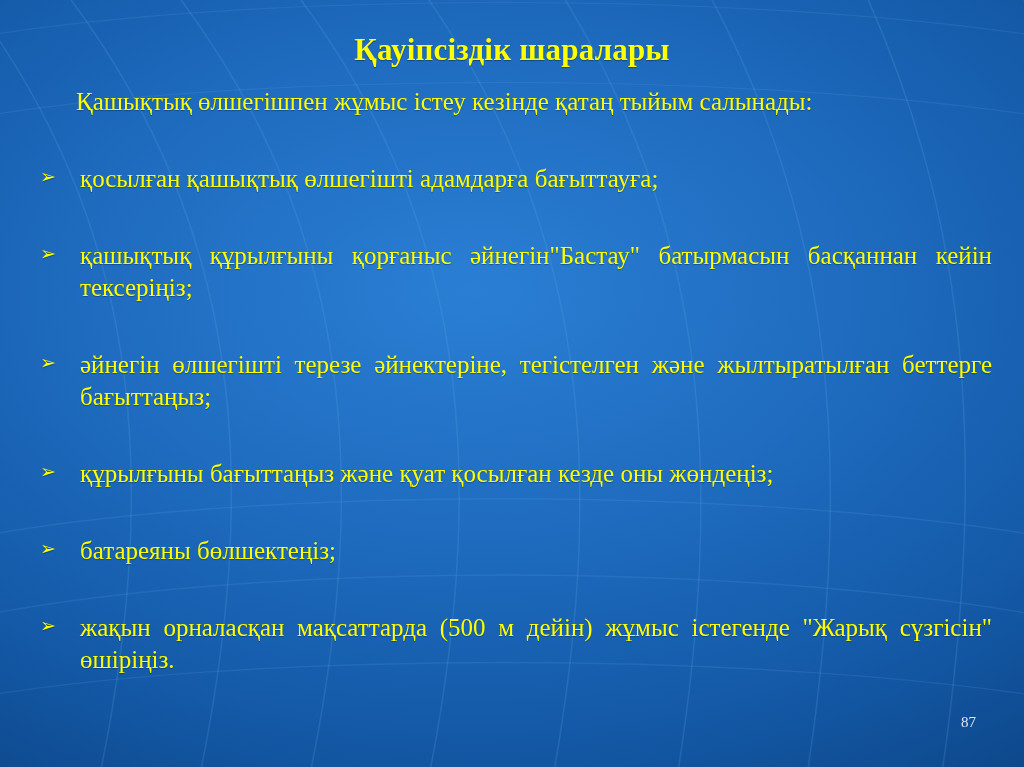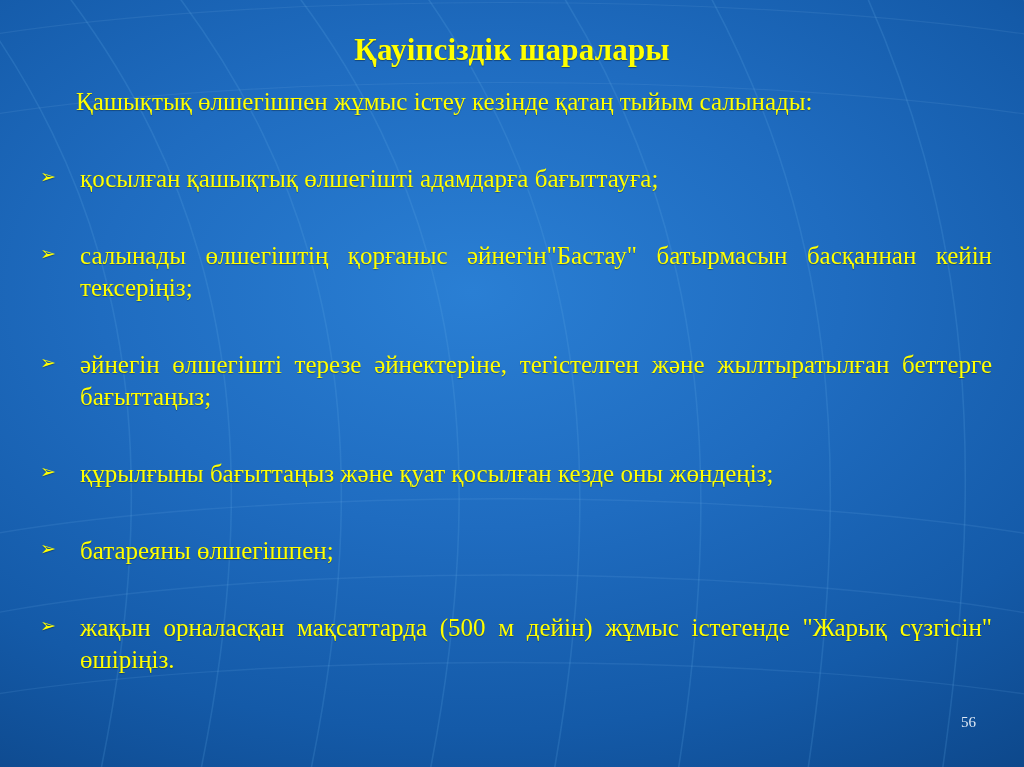--- a/index.html
+++ b/index.html
@@ -133,37 +133,37 @@
 
     <p class="intro">Қашықтық өлшегішпен жұмыс істеу кезінде қатаң тыйым салынады:</p>
 
     <ul class="bullets">
       <li>
         <span class="marker">➢</span>
         <span class="txt">қосылған қашықтық өлшегішті адамдарға бағыттауға;</span>
       </li>
       <li>
         <span class="marker">➢</span>
-        <span class="txt">салынады өлшегіштің қорғаныс әйнегін"Бастау" батырмасын басқаннан кейін тексеріңіз;</span>
+        <span class="txt">қашықтық құрылғыны қорғаныс әйнегін"Бастау" батырмасын басқаннан кейін тексеріңіз;</span>
       </li>
       <li>
         <span class="marker">➢</span>
         <span class="txt">әйнегін өлшегішті терезе әйнектеріне, тегістелген және жылтыратылған беттерге бағыттаңыз;</span>
       </li>
       <li>
         <span class="marker">➢</span>
         <span class="txt">құрылғыны бағыттаңыз және қуат қосылған кезде оны жөндеңіз;</span>
       </li>
       <li>
         <span class="marker">➢</span>
-        <span class="txt">батареяны өлшегішпен;</span>
+        <span class="txt">батареяны бөлшектеңіз;</span>
       </li>
       <li>
         <span class="marker">➢</span>
         <span class="txt">жақын орналасқан мақсаттарда (500 м дейін) жұмыс істегенде "Жарық сүзгісін" өшіріңіз.</span>
       </li>
     </ul>
 
   </div>
 
-  <div class="page-number">56</div>
+  <div class="page-number">87</div>
 
 </div>
 
 </body></html>

